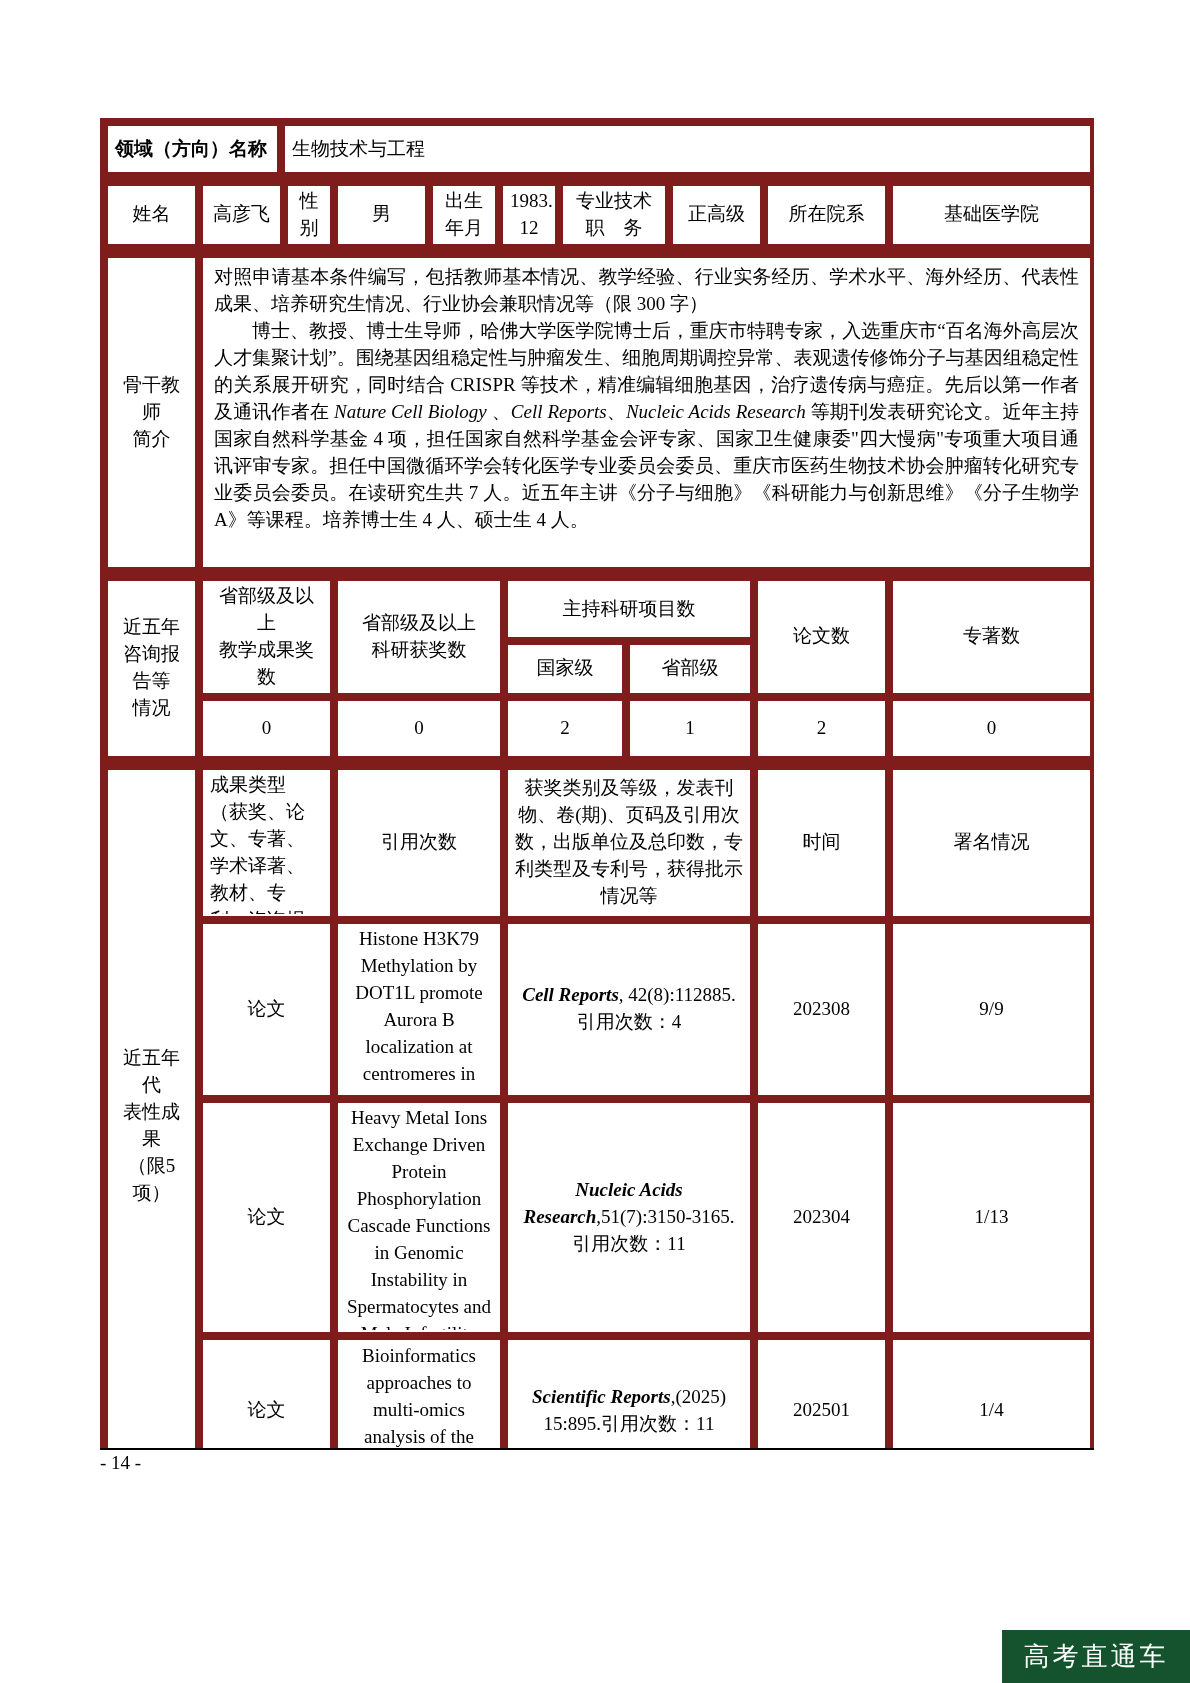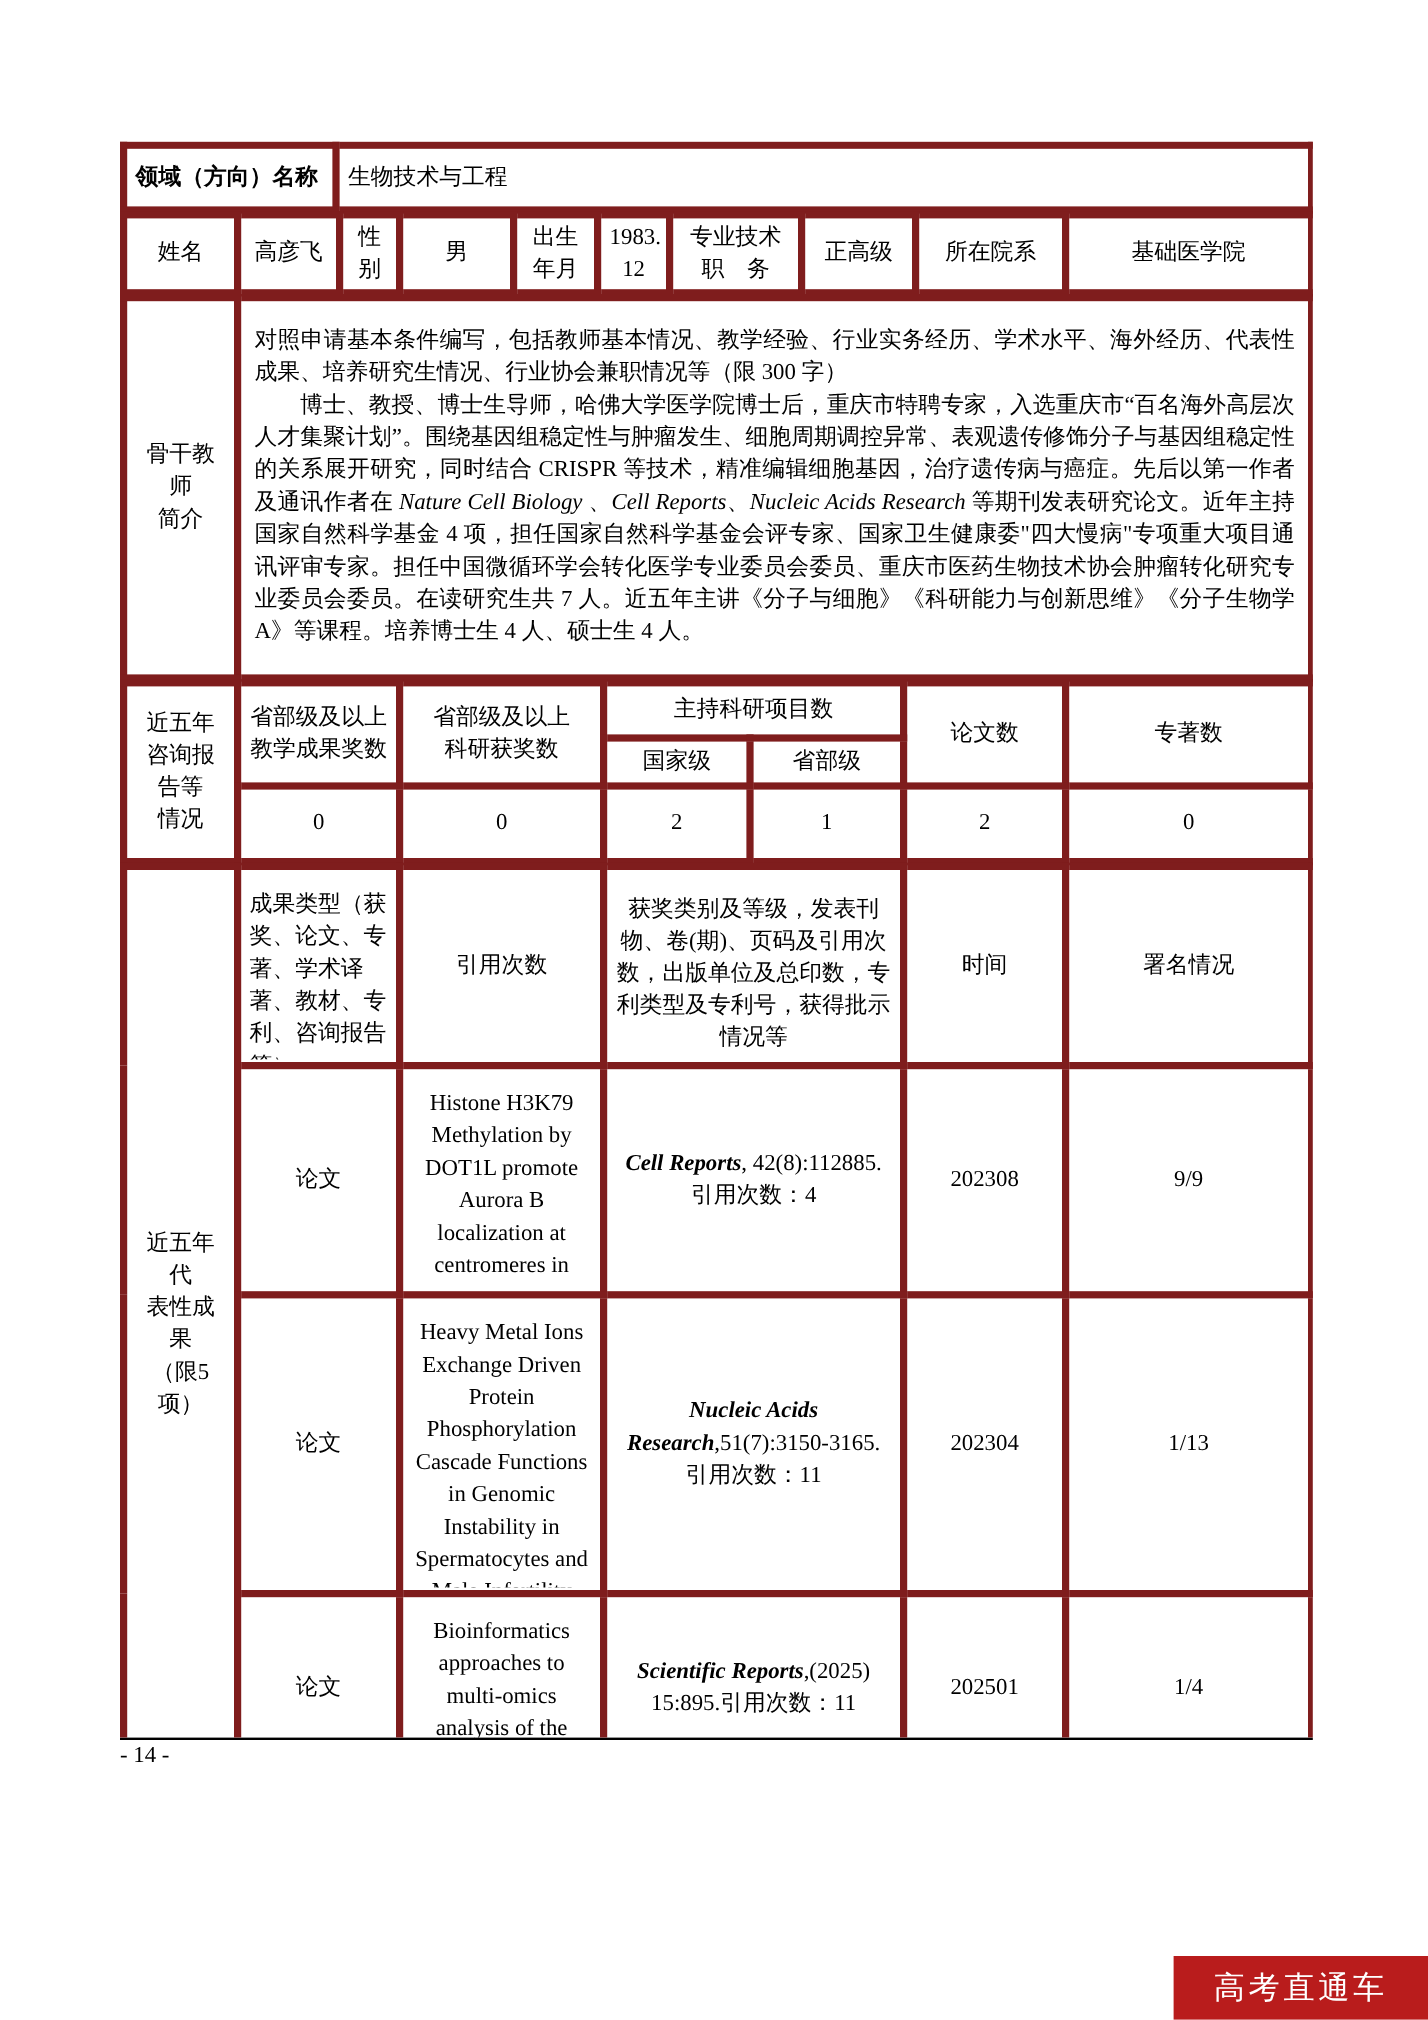--- a/index.html
+++ b/index.html
@@ -12,43 +12,43 @@
   }
   .doc {
     position: absolute; left: 100px; top: 118px;
     width: 994px; height: 1332px;
     overflow: hidden;
     border-bottom: 2px solid #000;
   }
   table { border-collapse: collapse; table-layout: fixed; width: 990px; }
   table + table { margin-top: -2px; }
   td {
-    border: 6px solid #7f1d1d;
+    border: 8px solid #7f1d1d;
     text-align: center; vertical-align: middle;
     font-size: 19px; line-height: 1.42;
     padding: 2px 7px;
     overflow: hidden;
   }
   .left { text-align: left; }
   .pre { white-space: pre-line; }
   .bold { font-weight: bold; }
   .it { font-style: italic; }
   .bi { font-style: italic; font-weight: bold; }
   .bio-cell { text-align: justify; vertical-align: top; padding: 6px 11px; }
   .bio-cell p { margin: 0; }
   .indent { text-indent: 2em; font-family: Liberation Serif, serif; }
-  .clip { overflow: hidden; margin-top: 14px; }
+  .clip { overflow: hidden; }
   .footer {
     position: absolute; left: 100px; top: 1452px; width: 990px;
     text-align: left; font-size: 19px;
   }
   .badge {
     position: absolute; right: 0; bottom: 0;
-    width: 212px; height: 53px;
-    background: #b91c1c; color: #ffffff;
+    width: 188px; height: 53px;
+    background: #14532d; color: #ffffff;
     display: flex; align-items: center; justify-content: center;
     font-family: "Liberation Sans", "DejaVu Sans", sans-serif;
     font-size: 26px; letter-spacing: 3px;
   }
 </style>
 </head>
 <body>
 
 <div class="doc">
 

